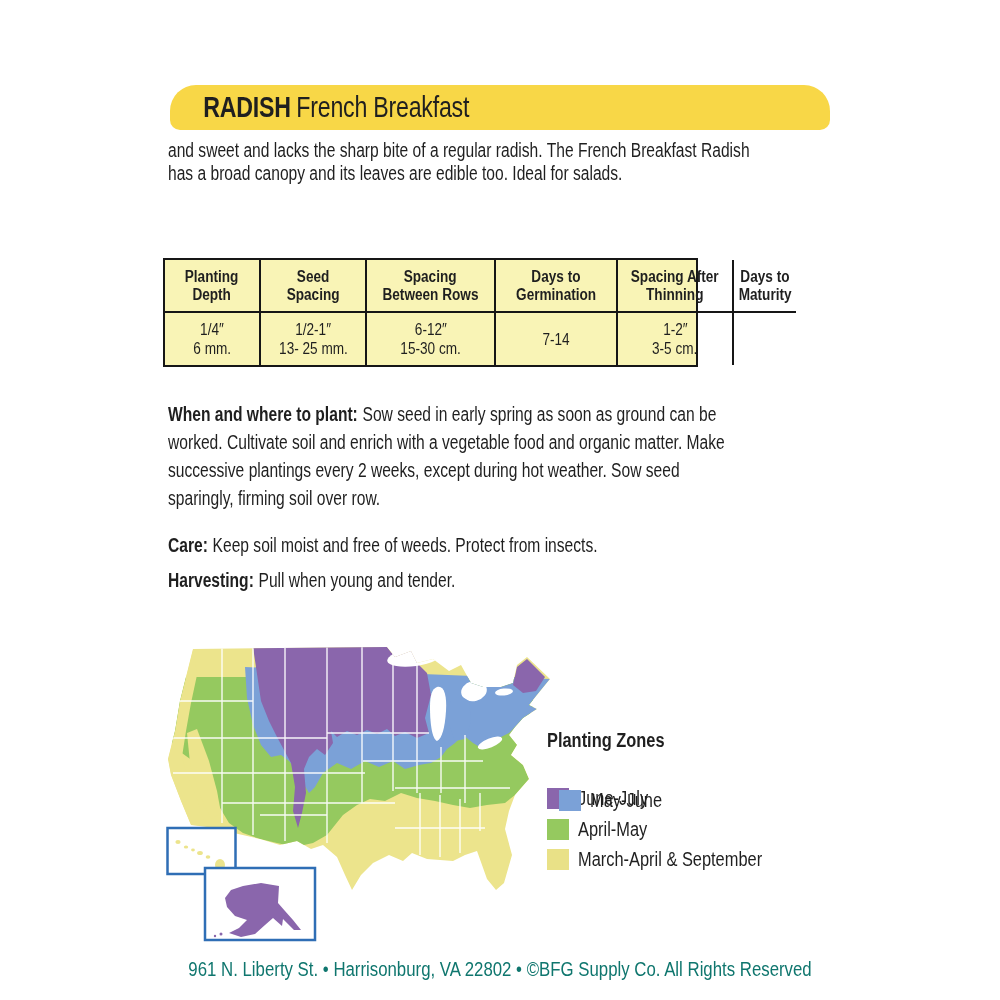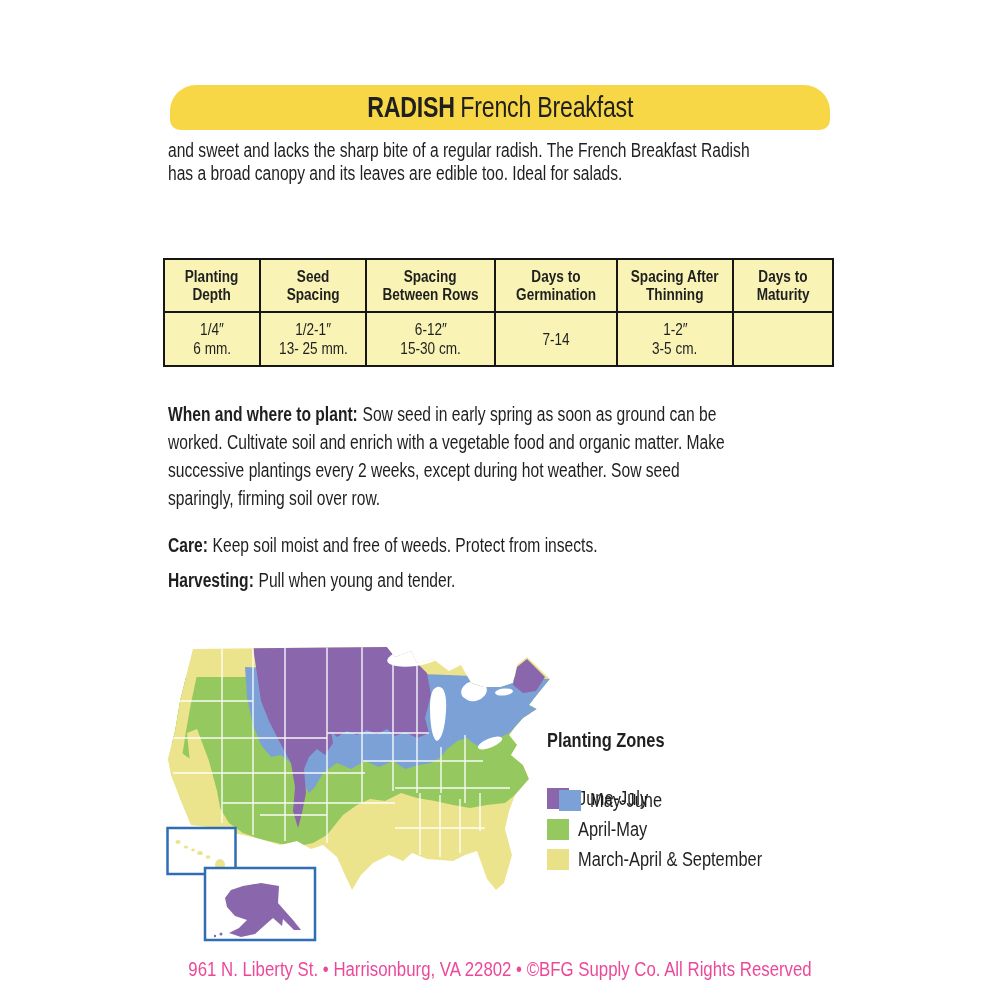--- a/index.html
+++ b/index.html
@@ -6,49 +6,49 @@
   #canvas{position:relative;width:1000px;height:1000px;background:#fff;overflow:hidden;
           font-family:"Liberation Sans","DejaVu Sans",sans-serif;color:#1f1f1f;}
   
   .cn{display:inline-block;white-space:nowrap;transform-origin:0 50%;}
   .s78{transform:scaleX(.78);} .s80{transform:scaleX(.80);} .s82{transform:scaleX(.82);}
   .s84{transform:scaleX(.84);} .s85{transform:scaleX(.85);}
   .cc{transform-origin:50% 50%;}
   .abs{position:absolute;}
   
   #banner{left:170px;top:85px;width:660px;height:45px;border-radius:26px 26px 10px 10px;
-          text-align:center;line-height:45px;}
+          line-height:45px;}
   #banner .t{font-size:29px;letter-spacing:-.3px;}
   #banner b{font-weight:bold;margin-right:7px;}
   
   #desc{left:168px;top:139px;width:800px;font-size:20px;}
   #desc .ln{height:23px;line-height:23px;}
   
-  #spec{left:163px;top:258px;width:671px;border:2.2px solid #161616;box-sizing:border-box;
+  #spec{left:163px;top:258px;width:535px;border:2.2px solid #161616;box-sizing:border-box;
         display:grid;grid-template-columns:96px 106px 129px 122px 116px auto;}
   #spec .cell{border-right:2.2px solid #161616;display:flex;flex-direction:column;
         align-items:center;justify-content:center;text-align:center;}
   #spec .cell.last{border-right:none;}
   #spec .hd{height:51px;border-bottom:2.2px solid #161616;font-weight:bold;font-size:16px;line-height:18px;}
   #spec .vl{height:52px;font-size:16px;line-height:19px;}
   
   .sect{font-size:20px;}
   .sect b{margin-right:6px;}
   #plant{left:168px;top:400px;width:820px;}
   #plant .ln{height:28px;line-height:28px;}
   #care{left:168px;top:531px;height:28px;line-height:28px;}
   #harvest{left:168px;top:566px;height:28px;line-height:28px;}
   
   #mapwrap{left:165px;top:643px;width:390px;height:300px;}
   #legend-title{left:547px;top:729px;font-size:20px;font-weight:bold;}
   .lrow{left:547px;height:22px;display:flex;align-items:center;}
   .lrow .sw{width:22px;height:21px;flex:0 0 22px;margin-right:9px;}
   .lrow .lb{font-size:20px;line-height:22px;}
   
-  #footer{left:0;top:958px;width:1000px;text-align:center;font-size:20px;color:#ec4899;}
+  #footer{left:0;top:958px;width:1000px;text-align:center;font-size:20px;color:#0f766e;}
 </style>
 </head>
 <body>
 
 <div id="canvas">
 
   <div id="banner" class="abs" style="background: rgb(248, 215, 71);">
     <span class="cn s80 cc t"><b>RADISH</b><span>French Breakfast</span></span>
   </div>
 

